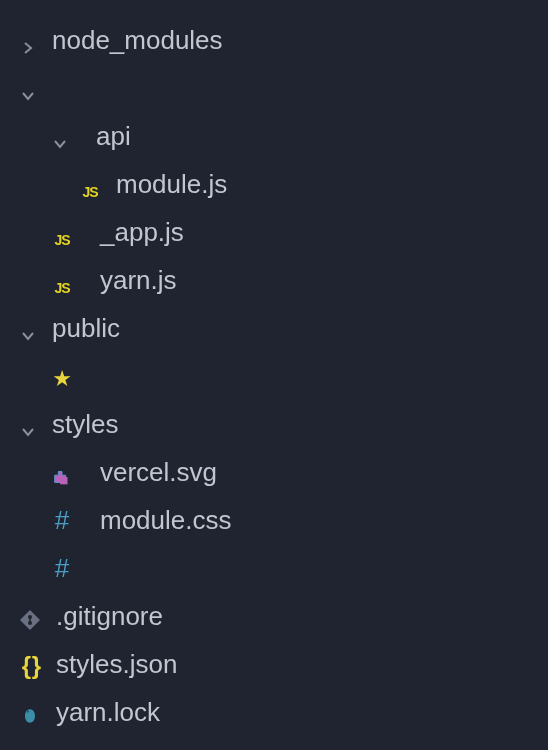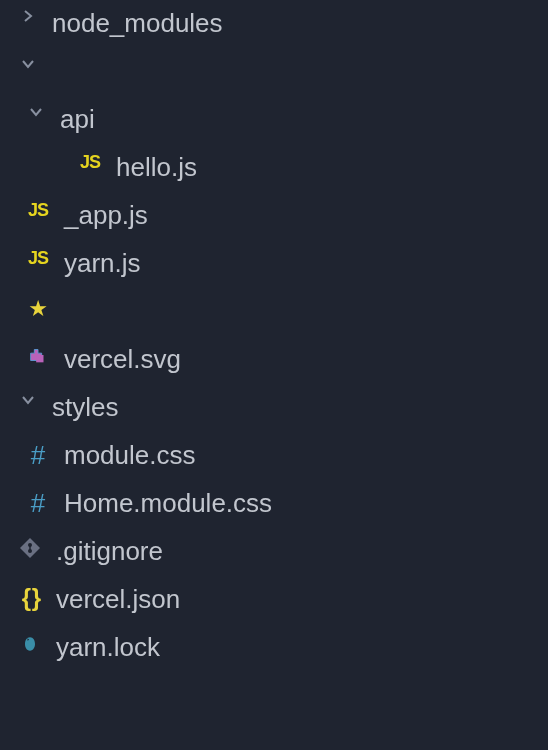--- a/index.html
+++ b/index.html
@@ -12,21 +12,21 @@
       color: #abaeb5;
       font-family: -apple-system, BlinkMacSystemFont, 'Segoe UI', sans-serif;
       font-size: 26px;
       width: 548px;
       height: 750px;
       padding-top: 8px;
       overflow: hidden;
     }
     .tree-row {
       display: flex;
-      align-items: flex-start;
+      align-items: flex-end;
       height: 48px;
       cursor: pointer;
       padding-left: 14px;
     }
     .chev {
       width: 28px;
       display: flex;
       align-items: center;
       justify-content: center;
       color: #8890a0;
@@ -39,26 +39,26 @@
       align-items: center;
       justify-content: center;
       flex-shrink: 0;
       font-size: 22px;
     }
     .label {
       margin-left: 10px;
       color: #c2c6ce;
       font-weight: 400;
     }
-    .indent-1 { padding-left: 22px; }
+    .indent-1 { padding-left: 46px; gap: 12px; }
     .indent-2 { padding-left: 74px; }
     .js-icon {
       color: #e5d41f;
       font-weight: 700;
-      font-size: 18px;
+      font-size: 14px;
       letter-spacing: -1px;
     }
     .star-icon { color: #e8d43c; }
     .svg-icon svg { width: 22px; height: 22px; }
     .hash-icon {
       color: #4a9dc5;
       font-size: 26px;
       font-weight: 400;
     }
     .git-icon svg { width: 24px; height: 24px; }
@@ -97,82 +97,89 @@
     <span class="chev">
       <svg viewBox="0 0 16 16" width="16" height="16" fill="none" stroke="#8890a0" stroke-width="2">
           <path d="M3 5l5 6 5-6"></path>
         </svg>
     </span>
     <span class="label">api</span>
   </div>
 
   <div class="tree-row indent-2">
     <span class="icon js-icon">JS</span>
-    <span class="label">hello.js</span>
+    <span class="label">module.js</span>
   </div>
 
   <div class="tree-row indent-1">
     <span class="icon js-icon">JS</span>
     <span class="label">_app.js</span>
   </div>
 
   <div class="tree-row indent-1">
     <span class="icon js-icon">JS</span>
     <span class="label">yarn.js</span>
   </div>
 
+  <div class="tree-row">
+    <span class="chev">
+      <svg viewBox="0 0 16 16" width="16" height="16" fill="none" stroke="#8890a0" stroke-width="2">
+          <path d="M3 5l5 6 5-6"></path>
+        </svg>
+    </span>
+    <span class="label">public</span>
+  </div>
 
   <div class="tree-row indent-1">
     <span class="icon star-icon">★</span>
+  </div>
+
+  <div class="tree-row">
+    <span class="chev">
+      <svg viewBox="0 0 16 16" width="16" height="16" fill="none" stroke="#8890a0" stroke-width="2">
+          <path d="M3 5l5 6 5-6"></path>
+        </svg>
+    </span>
+    <span class="label">styles</span>
   </div>
 
   <div class="tree-row indent-1">
     <span class="icon svg-icon">
       <svg viewBox="0 0 24 24">
           <path d="M4 10 h4 v-4 h4 v4 h4 v8 h-12 z" fill="#b962b9" stroke="#5c97d4" stroke-width="1"></path>
           <rect x="10" y="12" width="8" height="8" fill="#b962b9"></rect>
         </svg>
     </span>
     <span class="label">vercel.svg</span>
   </div>
 
-  <div class="tree-row">
-    <span class="chev">
-      <svg viewBox="0 0 16 16" width="16" height="16" fill="none" stroke="#8890a0" stroke-width="2">
-          <path d="M3 5l5 6 5-6"></path>
-        </svg>
-    </span>
-    <span class="label">styles</span>
-  </div>
-
   <div class="tree-row indent-1">
     <span class="icon hash-icon">#</span>
     <span class="label">module.css</span>
   </div>
 
   <div class="tree-row indent-1">
     <span class="icon hash-icon">#</span>
-    <span class="label">Home.module.css</span>
   </div>
 
   <div class="tree-row">
     <span class="icon git-icon">
       <svg viewBox="0 0 24 24">
           <path d="M12 2 L22 12 L12 22 L2 12 Z" fill="#6a7082"></path>
           <circle cx="12" cy="9" r="2" fill="#1f2430"></circle>
           <circle cx="12" cy="15" r="2" fill="#1f2430"></circle>
           <line x1="12" y1="9" x2="12" y2="15" stroke="#1f2430" stroke-width="1.5"></line>
         </svg>
     </span>
     <span class="label">.gitignore</span>
   </div>
 
   <div class="tree-row">
     <span class="icon braces-icon">{ }</span>
-    <span class="label">vercel.json</span>
+    <span class="label">styles.json</span>
   </div>
 
 
   <div class="tree-row">
     <span class="icon cat-icon">
       <svg viewBox="0 0 24 24" fill="#3a8ea8">
           <path d="M12 4 C8 4 6 8 6 12 C6 16 8 20 12 20 C16 20 18 16 18 12 C18 8 16 4 12 4 Z M9 8 L9 5 L11 7 M15 8 L15 5 L13 7"></path>
         </svg>
     </span>
     <span class="label">yarn.lock</span>

